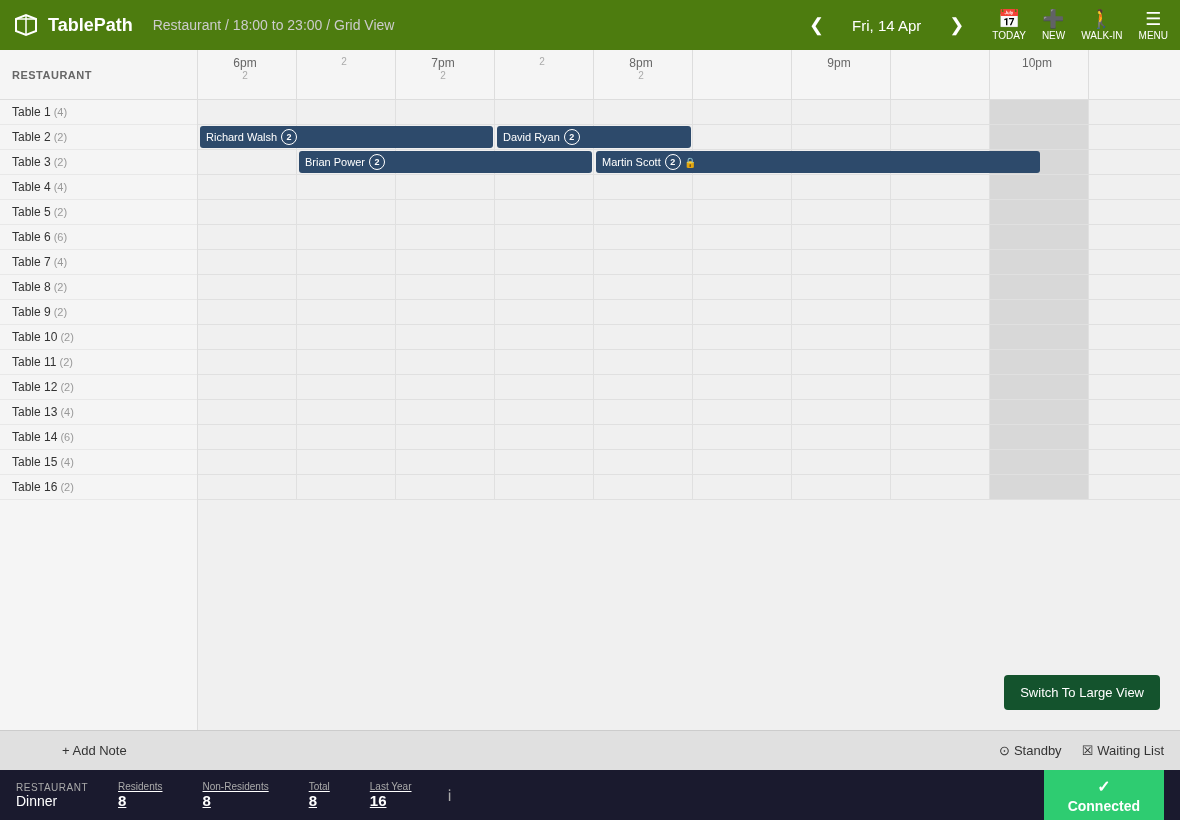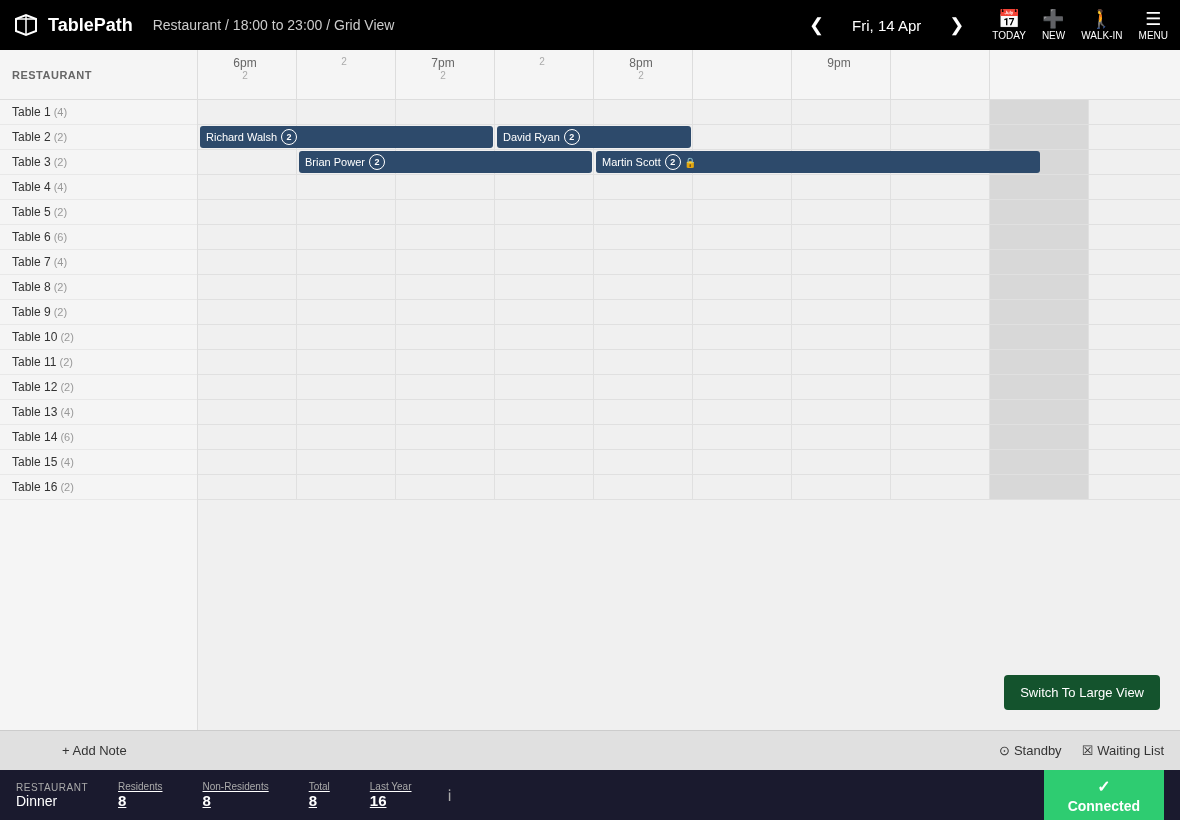--- a/index.html
+++ b/index.html
@@ -1,20 +1,20 @@
 <!DOCTYPE html>
 <html><head>
   <meta charset="utf-8">
   <style>
     * { box-sizing: border-box; margin: 0; padding: 0; }
     body { font-family: -apple-system, BlinkMacSystemFont, 'Segoe UI', sans-serif; background: #e8e8e8; width: 1180px; height: 820px; overflow: hidden; display: flex; flex-direction: column; }
 
     
     .header {
-      background: #000000;
+      background: #4d7c0f;
       color: white;
       display: flex;
       align-items: center;
       padding: 16px 12px;
       height: 50px;
       flex-shrink: 0;
     }
     .logo {
       display: flex;
       align-items: center;
@@ -475,20 +475,24 @@
             <span class="time-slot-sub"></span>
           </div>
           <div class="time-slot-header">
             <span>9pm</span>
             <span class="time-slot-sub"></span>
           </div>
           <div class="time-slot-header">
             <span></span>
             <span class="time-slot-sub"></span>
           </div>
+          <div class="time-slot-header">
+            <span>10pm</span>
+            <span class="time-slot-sub"></span>
+          </div>
         </div>
       <div class="grid-rows" id="grid-rows">
           <div class="grid-row">
             <div class="grid-cell"></div>
             <div class="grid-cell"></div>
             <div class="grid-cell"></div>
             <div class="grid-cell"></div>
             <div class="grid-cell"></div>
             <div class="grid-cell"></div>
             <div class="grid-cell"></div>

